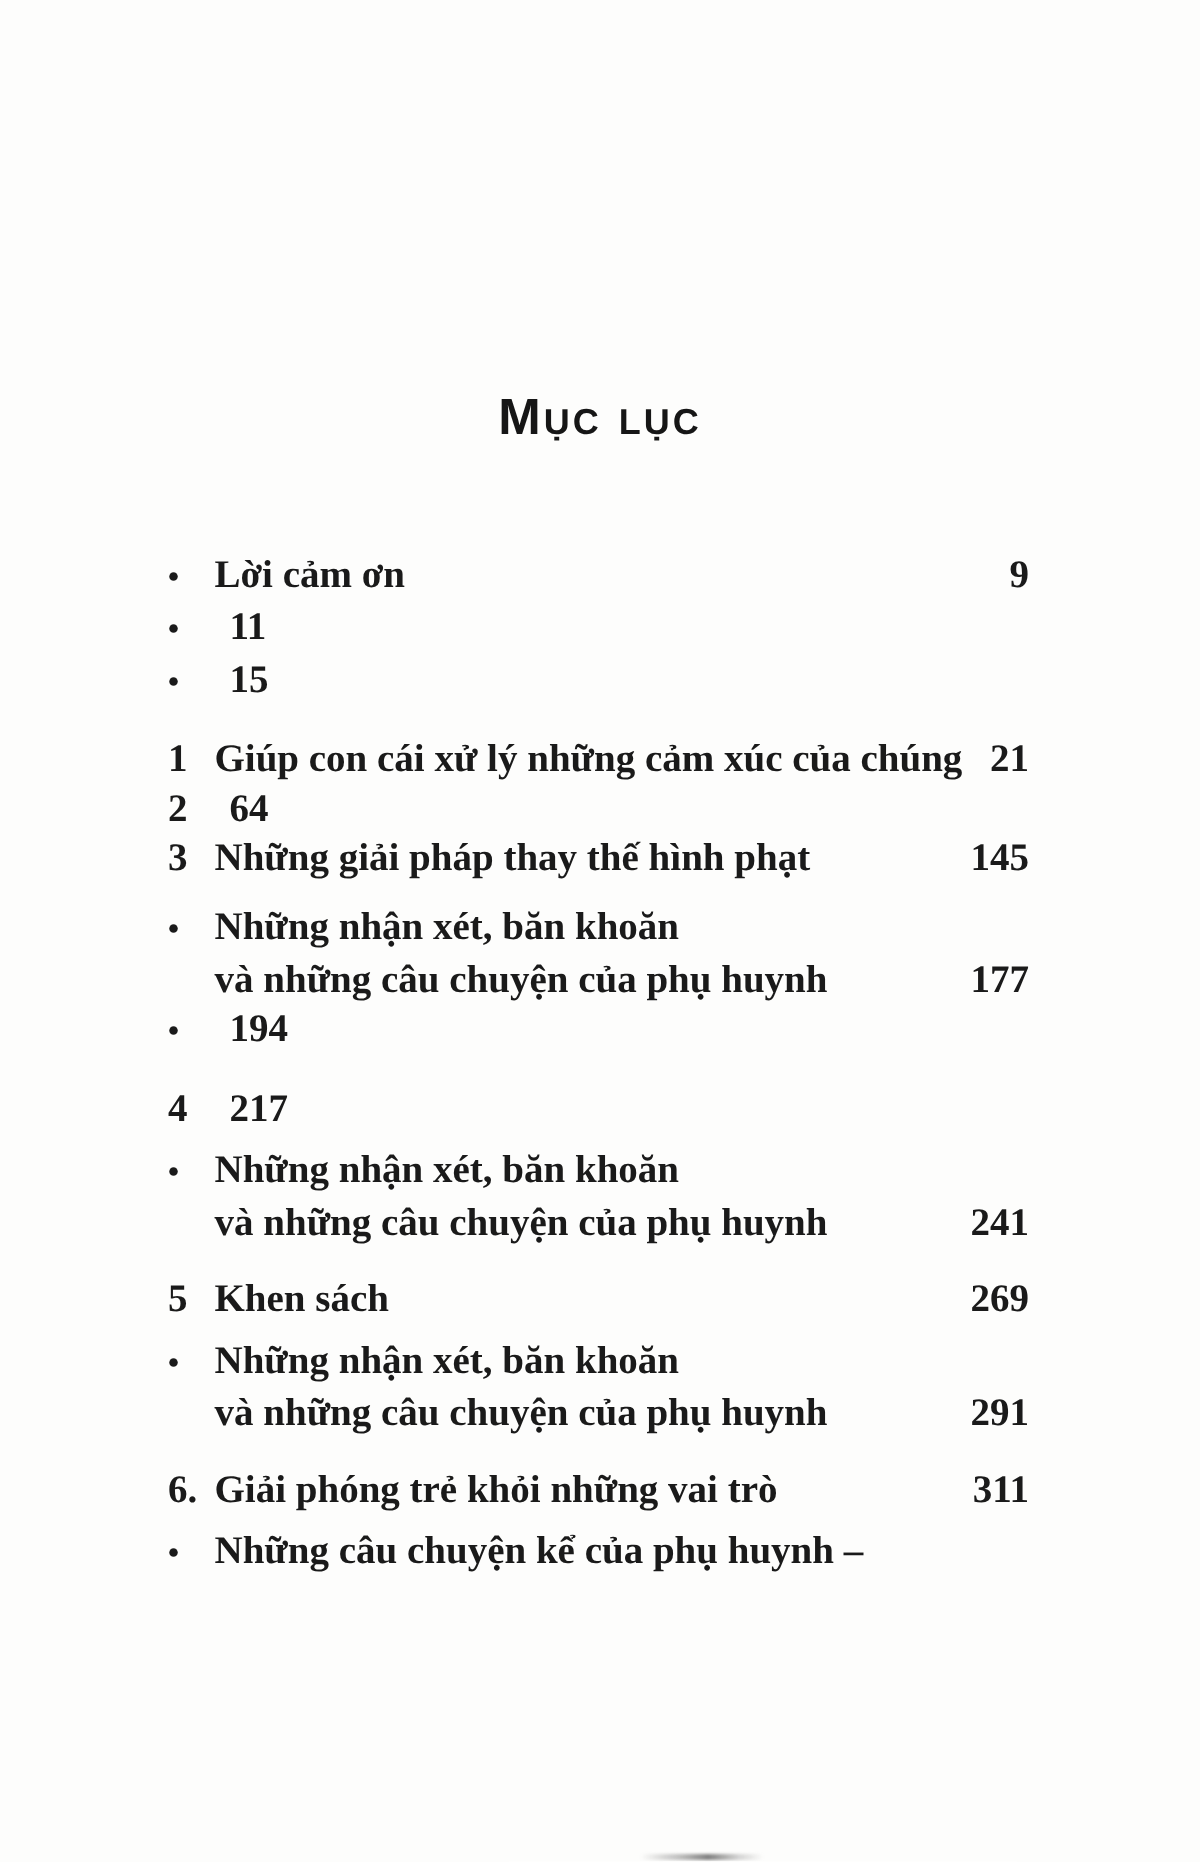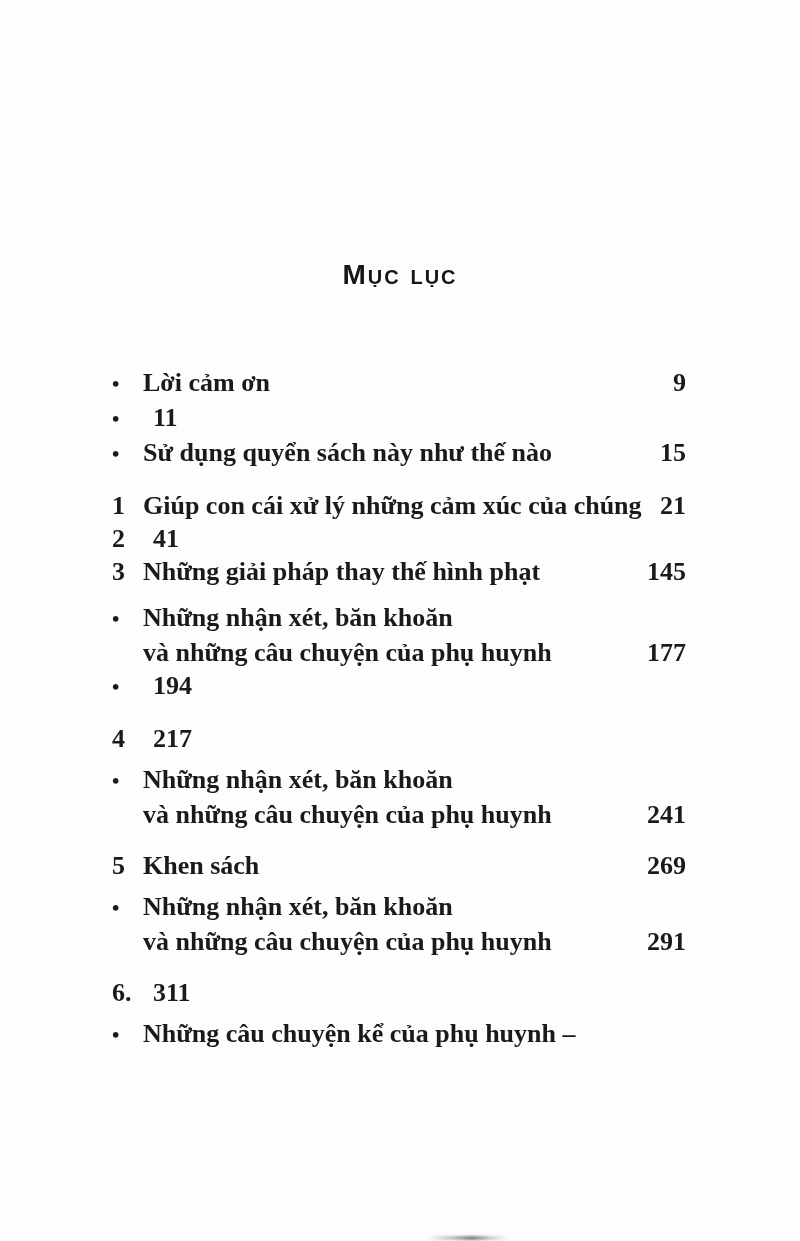--- a/index.html
+++ b/index.html
@@ -16,21 +16,21 @@
     overflow: hidden;
   }
   .toc-title {
     position: absolute;
     top: 259px; left: 0; right: 0;
     margin: 0;
     text-align: center;
     font-family: "Liberation Sans", "DejaVu Sans", sans-serif;
     font-variant: small-caps;
     font-weight: 700;
-    font-size: 28px;
+    font-size: 34px;
     letter-spacing: 2px;
     color: #161616;
   }
   .toc {
     position: absolute;
     left: 112px;
     top: 366px;
     width: 574px;
     font-size: 26px;
     font-weight: 600;
@@ -87,35 +87,34 @@
       </div>
       <div class="entry space-none">
         <div class="row">
           <span class="marker bullet">•</span>
           <span class="pagenum">11</span>
         </div>
       </div>
       <div class="entry space-none">
         <div class="row">
           <span class="marker bullet">•</span>
-          <span class="text">Sử dụng quyển sách này như thế nào</span>
           <span class="pagenum">15</span>
         </div>
       </div>
       <div class="entry space-large">
         <div class="row">
           <span class="marker">1</span>
           <span class="text">Giúp con cái xử lý những cảm xúc của chúng</span>
           <span class="pagenum">21</span>
         </div>
       </div>
       <div class="entry space-none">
         <div class="row">
           <span class="marker">2</span>
-          <span class="pagenum">41</span>
+          <span class="pagenum">64</span>
         </div>
       </div>
       <div class="entry space-none">
         <div class="row">
           <span class="marker">3</span>
           <span class="text">Những giải pháp thay thế hình phạt</span>
           <span class="pagenum">145</span>
         </div>
       </div>
       <div class="entry space-medium">
@@ -169,20 +168,21 @@
         </div>
         <div class="row">
           <span class="marker bullet"></span>
           <span class="text">và những câu chuyện của phụ huynh</span>
           <span class="pagenum">291</span>
         </div>
       </div>
       <div class="entry space-large">
         <div class="row">
           <span class="marker">6.</span>
+          <span class="text">Giải phóng trẻ khỏi những vai trò</span>
           <span class="pagenum">311</span>
         </div>
       </div>
       <div class="entry space-small">
         <div class="row">
           <span class="marker bullet">•</span>
           <span class="text">Những câu chuyện kể của phụ huynh –</span>
           <span class="pagenum"></span>
         </div>
       </div>

